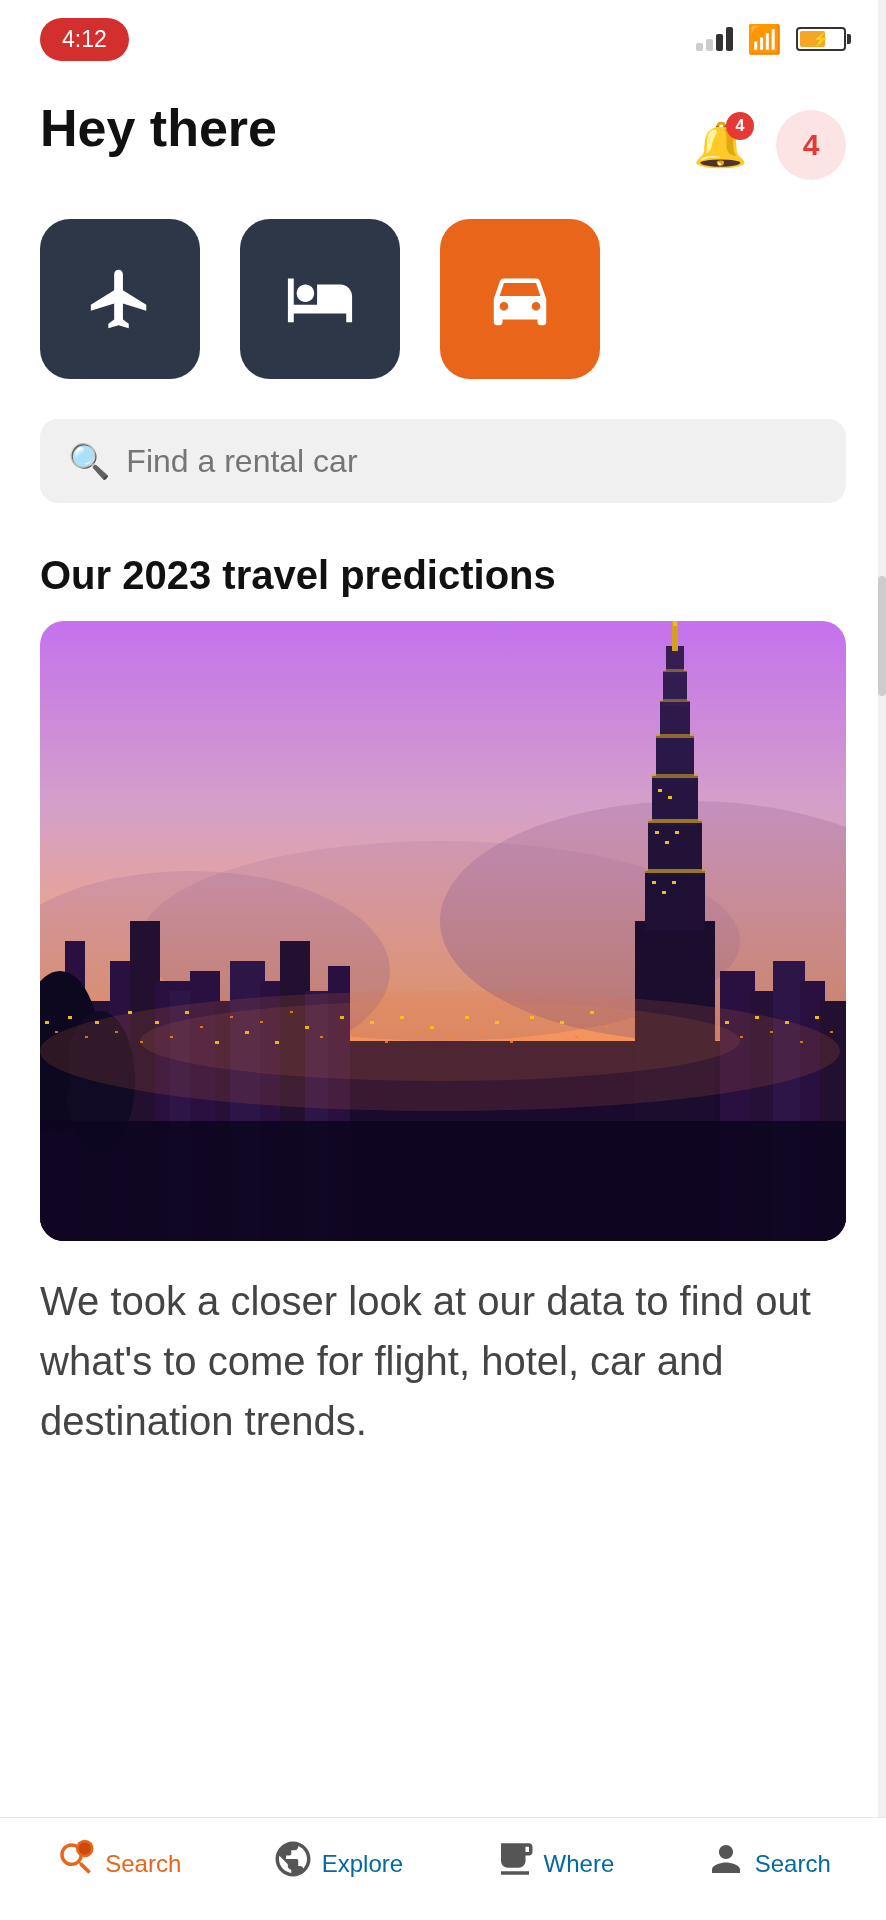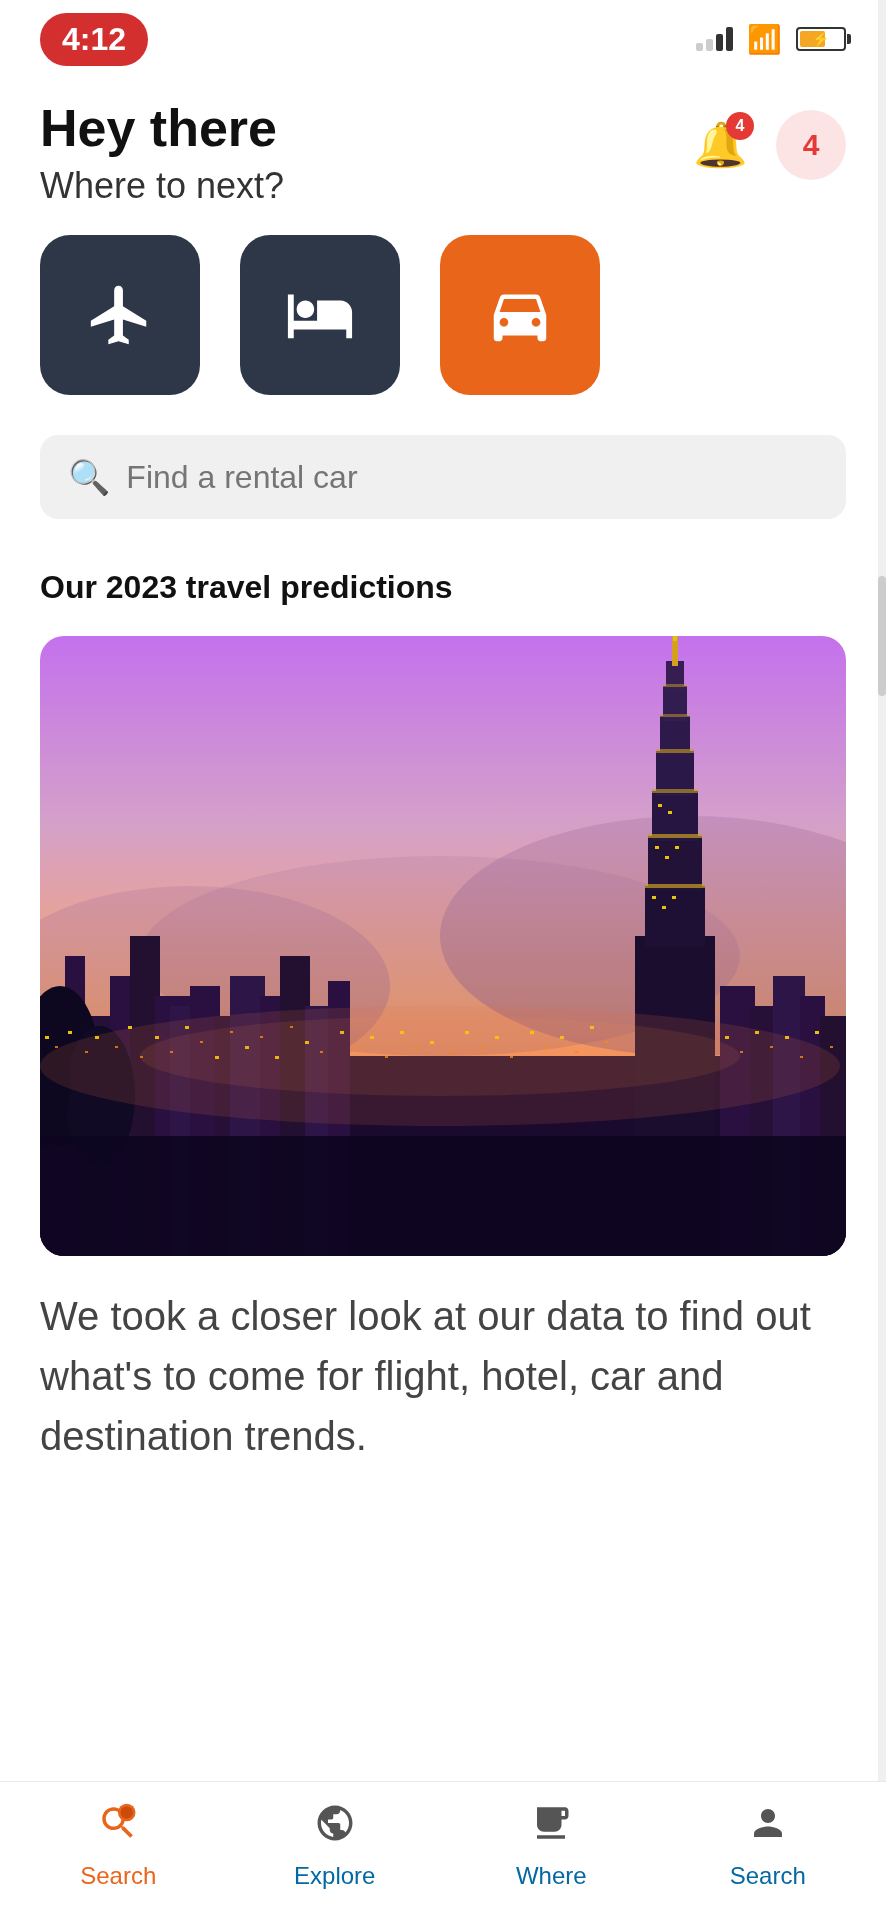--- a/index.html
+++ b/index.html
@@ -19,22 +19,22 @@
       display: flex;
       justify-content: space-between;
       align-items: center;
       padding: 18px 40px 10px 40px;
       height: 70px;
     }
 
     .status-time {
       background: #d32f2f;
       color: white;
-      font-size: 32px;
-      font-weight: 700;
+      font-size: 23px;
+      font-weight: 400;
       padding: 8px 22px;
       border-radius: 40px;
     }
 
     .status-icons {
       display: flex;
       align-items: center;
       gap: 14px;
     }
 
@@ -110,21 +110,21 @@
     
     .main-content {
       padding: 30px 40px 0 40px;
     }
 
     
     .header-row {
       display: flex;
       justify-content: center;
       align-items: flex-start;
-      margin-bottom: 28px;
+      margin-bottom: 39px;
     }
 
     .greeting-section {
       flex: 1;
     }
 
     .greeting-title {
       font-size: 52px;
       font-weight: 800;
       color: #111;
@@ -242,24 +242,24 @@
       flex: 1;
       outline: none;
     }
 
     
     .travel-predictions {
       padding: 0 0 0 0;
     }
 
     .section-title {
-      font-size: 32px;
+      font-size: 40px;
       font-weight: 800;
       color: #111;
-      margin-bottom: 30px;
+      margin-bottom: 23px;
     }
 
     .prediction-image {
       width: 100%;
       height: 620px;
       border-radius: 24px;
       overflow: hidden;
       margin-bottom: 30px;
       position: relative;
     }
@@ -287,21 +287,20 @@
       border-top: 1px solid #e8e8e8;
       display: flex;
       justify-content: space-around;
       align-items: center;
       padding: 20px 10px 30px 10px;
       z-index: 100;
     }
 
     .nav-item {
       display: flex;
-      flex-direction: column;
       align-items: center;
       gap: 8px;
       cursor: pointer;
       min-width: 100px;
     }
 
     .nav-icon {
       font-size: 42px;
     }
 
@@ -364,21 +363,20 @@
       </div>
     </div>
   </div>
 </div>
 
 <div class="main-content">
 
   <div class="header-row">
     <div class="greeting-section">
       <div class="greeting-title">Hey there</div>
-      <div class="greeting-subtitle">Where to next?</div>
     </div>
     <div class="header-actions">
       <div class="notification-btn">
         <span class="bell-icon">🔔</span>
         <span class="notification-badge">4</span>
       </div>
       <div class="avatar-btn">4</div>
     </div>
   </div>
 

